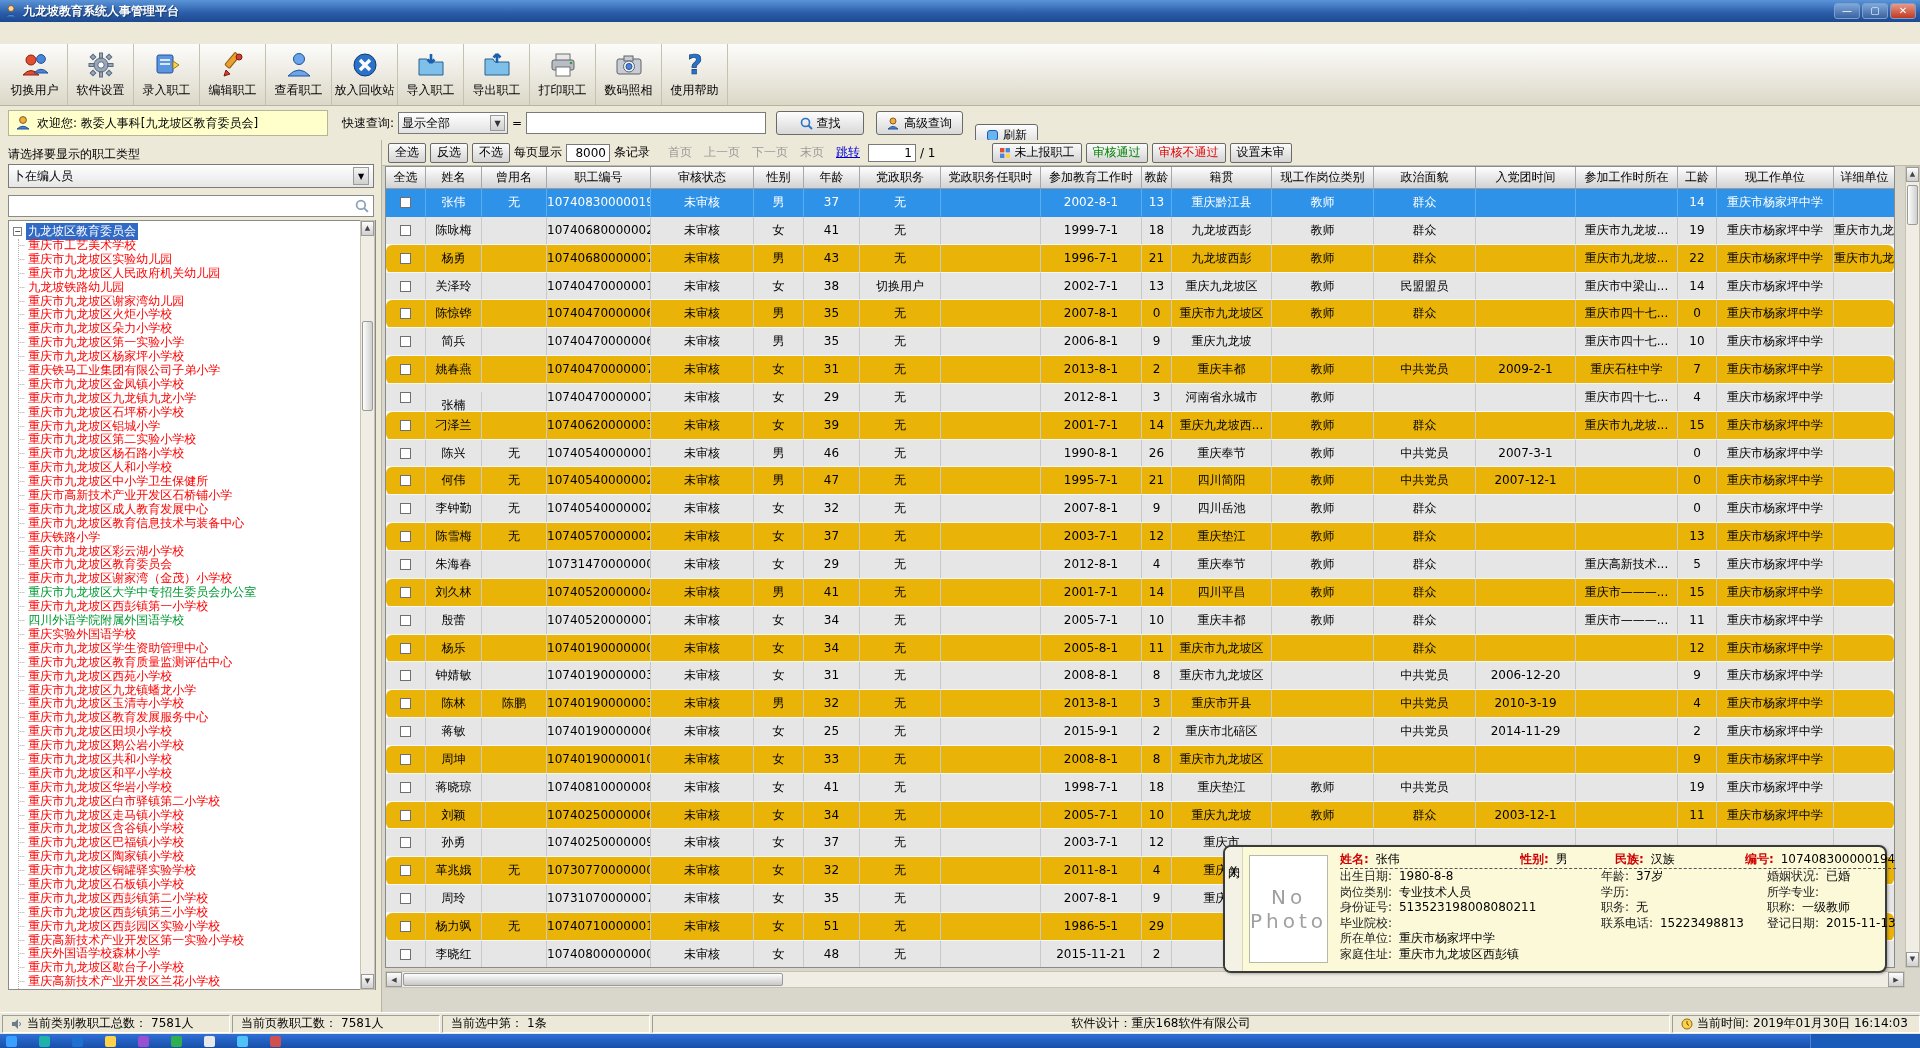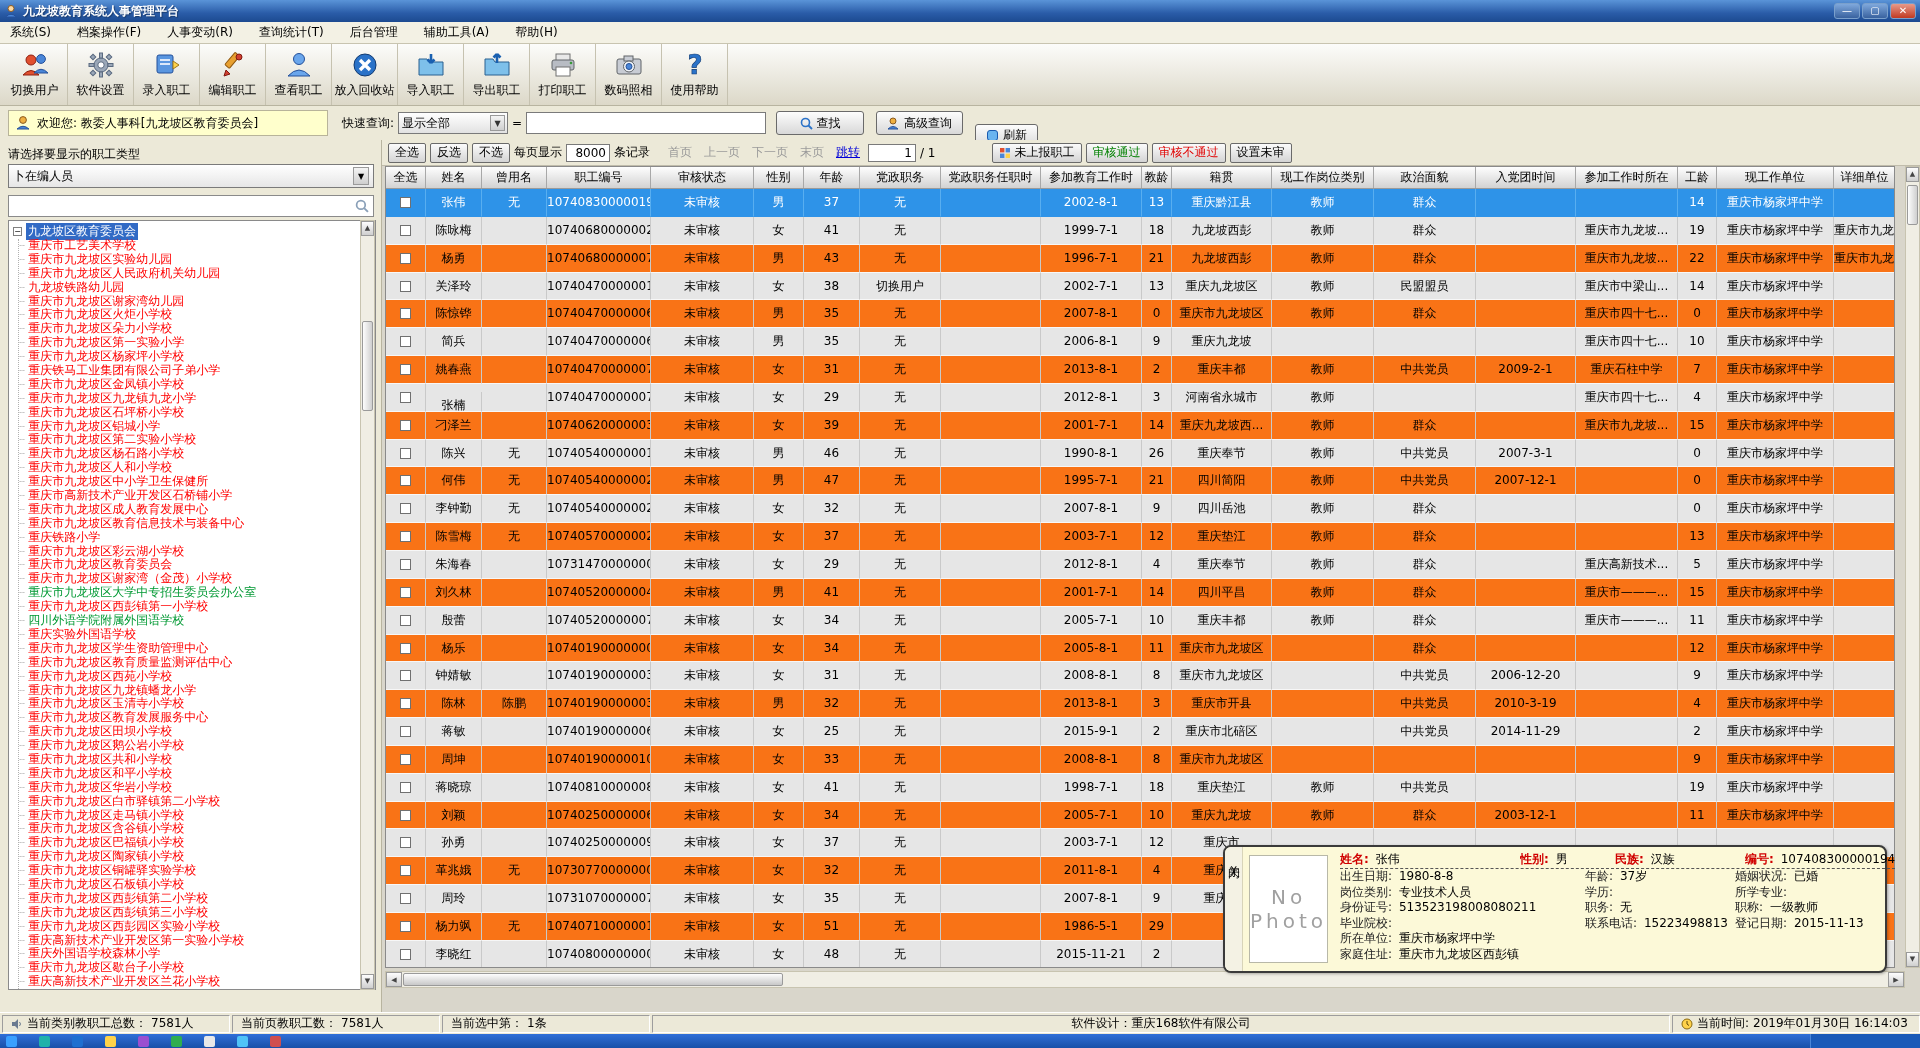--- a/index.html
+++ b/index.html
@@ -61,40 +61,40 @@
   .pager .link{color:#0000d8;text-decoration:underline;margin:0 4px;cursor:pointer;}
   .pager .grn{color:#008000;}
   .pager .red{color:#e00000;}
   .pgin{width:44px;height:18px;border:1px solid #7a7a7a;background:#fff;text-align:right;font-size:12px;padding:0 3px;}
 
   
   .tablewrap{position:absolute;top:26px;left:3px;width:1510px;bottom:44px;background:#fff;border:1px solid #8a8a8a;overflow:hidden;}
   .thead{display:flex;height:22px;background:linear-gradient(#fefefe,#d2d2d2);border-bottom:1px solid #9a9a9a;}
   .th{flex:none;border-right:1px solid #a8a8a8;text-align:center;line-height:21px;white-space:nowrap;overflow:hidden;font-size:12px;cursor:pointer;}
   .trow{display:flex;height:27.857px;}
-  .trow.green{background:#f97316;}
+  .trow.green{background:#eab308;border-radius:6px;}
   .trow.gray{background:#e6e6e6;}
   .trow.selected{background:#2e93e8;color:#fff;}
   .td{flex:none;border-right:1px solid #c9c9c9;border-bottom:1px solid #f7f7f7;text-align:center;line-height:27px;white-space:nowrap;overflow:hidden;font-size:12px;}
   .trow.selected .td{border-right-color:#58aef0;border-bottom-color:#2e93e8;}
   .cb{width:11px;height:11px;background:#fff;border:1px solid #707070;margin:8px auto 0;}
   .vscroll{position:absolute;top:26px;right:0;width:15px;bottom:44px;background:#f0eee4;border:1px solid #c8c4b0;}
   .hscroll{position:absolute;left:3px;right:15px;bottom:24px;height:17px;background:#f0eee4;border:1px solid #c8c4b0;}
   .harrow{position:absolute;top:0;bottom:0;width:16px;background:linear-gradient(#fdfdfd,#cfcfcf);border:1px solid #9a9a9a;font-size:7px;text-align:center;line-height:14px;color:#444;}
   .hthumb{position:absolute;top:1px;bottom:1px;background:linear-gradient(#fdfdfd,#c8c8c8);border:1px solid #9a9a9a;border-radius:2px;}
 
   
   .popup{position:absolute;left:1223px;top:845px;width:664px;height:128px;background:#fcf9d8;border:2px solid #3a3a3a;border-radius:8px;display:flex;z-index:5;box-shadow:1px 1px 3px rgba(0,0,0,.3);}
   .pp-close{width:18px;background:#f4f2e4;border-right:1px solid #d8d4b8;border-radius:6px 0 0 6px;writing-mode:vertical-rl;text-orientation:upright;display:flex;align-items:center;justify-content:flex-start;padding-top:8px;cursor:pointer;letter-spacing:2px;}
   .pp-photo{width:100px;margin:8px 6px;background:#fff;border:1px solid #b8b8a8;display:flex;flex-direction:column;align-items:center;justify-content:center;color:#a0a0a0;font-size:20px;font-family:"DejaVu Serif","Liberation Serif",serif;letter-spacing:4px;}
   .pp-body{flex:1;padding:4px 10px 2px 6px;display:flex;flex-direction:column;}
   .pp-top{display:flex;height:18px;border-bottom:1px dashed #555;padding-bottom:2px;}
   .pp-top .fld{white-space:nowrap;overflow:hidden;}
   .pp-top .fld .l{color:#d00000;font-weight:bold;}
-  .pp-row{display:flex;height:15.5px;line-height:15.5px;}
+  .pp-row{display:flex;height:15.5px;line-height:15.5px;gap:16px;}
   .fld{white-space:nowrap;}
   .fld .l{color:#222;}
   .fld .v{color:#000;margin-left:3px;}
   .c0{width:245px;} .c1{width:150px;} .c2{flex:1;}
   .t0{width:180px;} .t1{width:95px;} .t2{width:130px;} .t3{flex:1;}
 
   
   .statusbar{position:absolute;left:0;right:0;bottom:14px;height:22px;background:#ece9d8;border-top:1px solid #fff;display:flex;align-items:center;font-size:12px;}
   .st-sec{height:18px;margin-left:2px;border:1px solid;border-color:#9d9d9d #fff #fff #9d9d9d;display:flex;align-items:center;padding:0 8px;gap:4px;white-space:nowrap;overflow:hidden;}
   .st-sec.s1{width:228px;} .st-sec.s2{width:208px;} .st-sec.s3{width:208px;}
@@ -116,29 +116,20 @@
         <path d="M1.5 13 Q7 7.5 12.5 13 Z" fill="#4a86d8" stroke="#24509a"></path>
       </svg>
     <span class="ttl">九龙坡教育系统人事管理平台</span>
     <div class="winbtns">
       <div class="wbtn">—</div>
       <div class="wbtn">▢</div>
       <div class="wbtn close">✕</div>
     </div>
   </div>
 
-  <div class="menubar">
-    <span>系统(S)</span>
-    <span>档案操作(F)</span>
-    <span>人事变动(R)</span>
-    <span>查询统计(T)</span>
-    <span>后台管理</span>
-    <span>辅助工具(A)</span>
-    <span>帮助(H)</span>
-  </div>
 
   <div class="toolbar">
     <div class="tbtn">
       <svg viewBox="0 0 28 28">
           <circle cx="10" cy="9" r="5" fill="#e05030" stroke="#902010"></circle>
           <path d="M2 24 Q10 15 18 24 Z" fill="#e05030" stroke="#902010"></path>
           <circle cx="20" cy="8" r="4.4" fill="#4a86d8" stroke="#24509a"></circle>
           <path d="M13 22 Q20 14.5 27 22 Z" fill="#4a86d8" stroke="#24509a"></path>
         </svg>
       <span class="lbl">切换用户</span>

